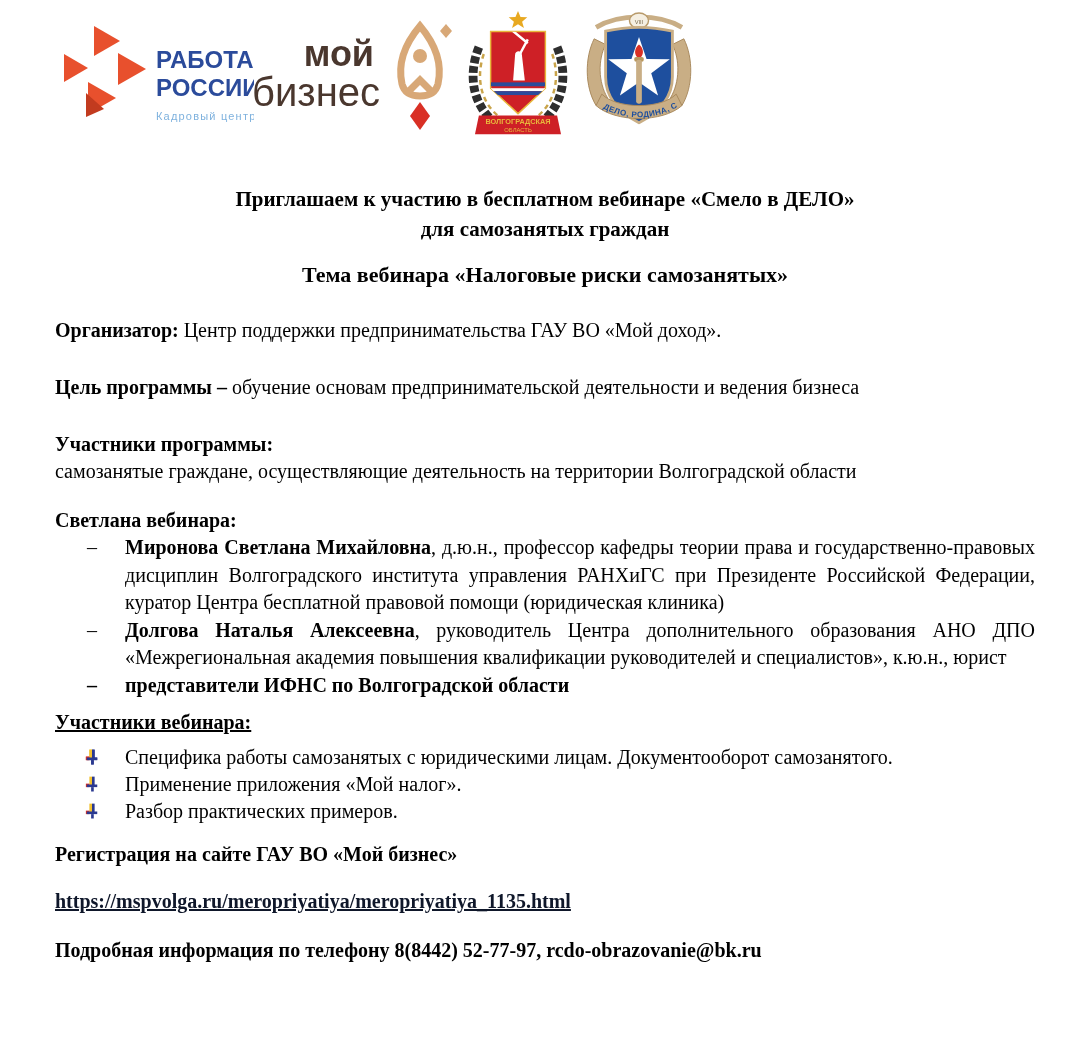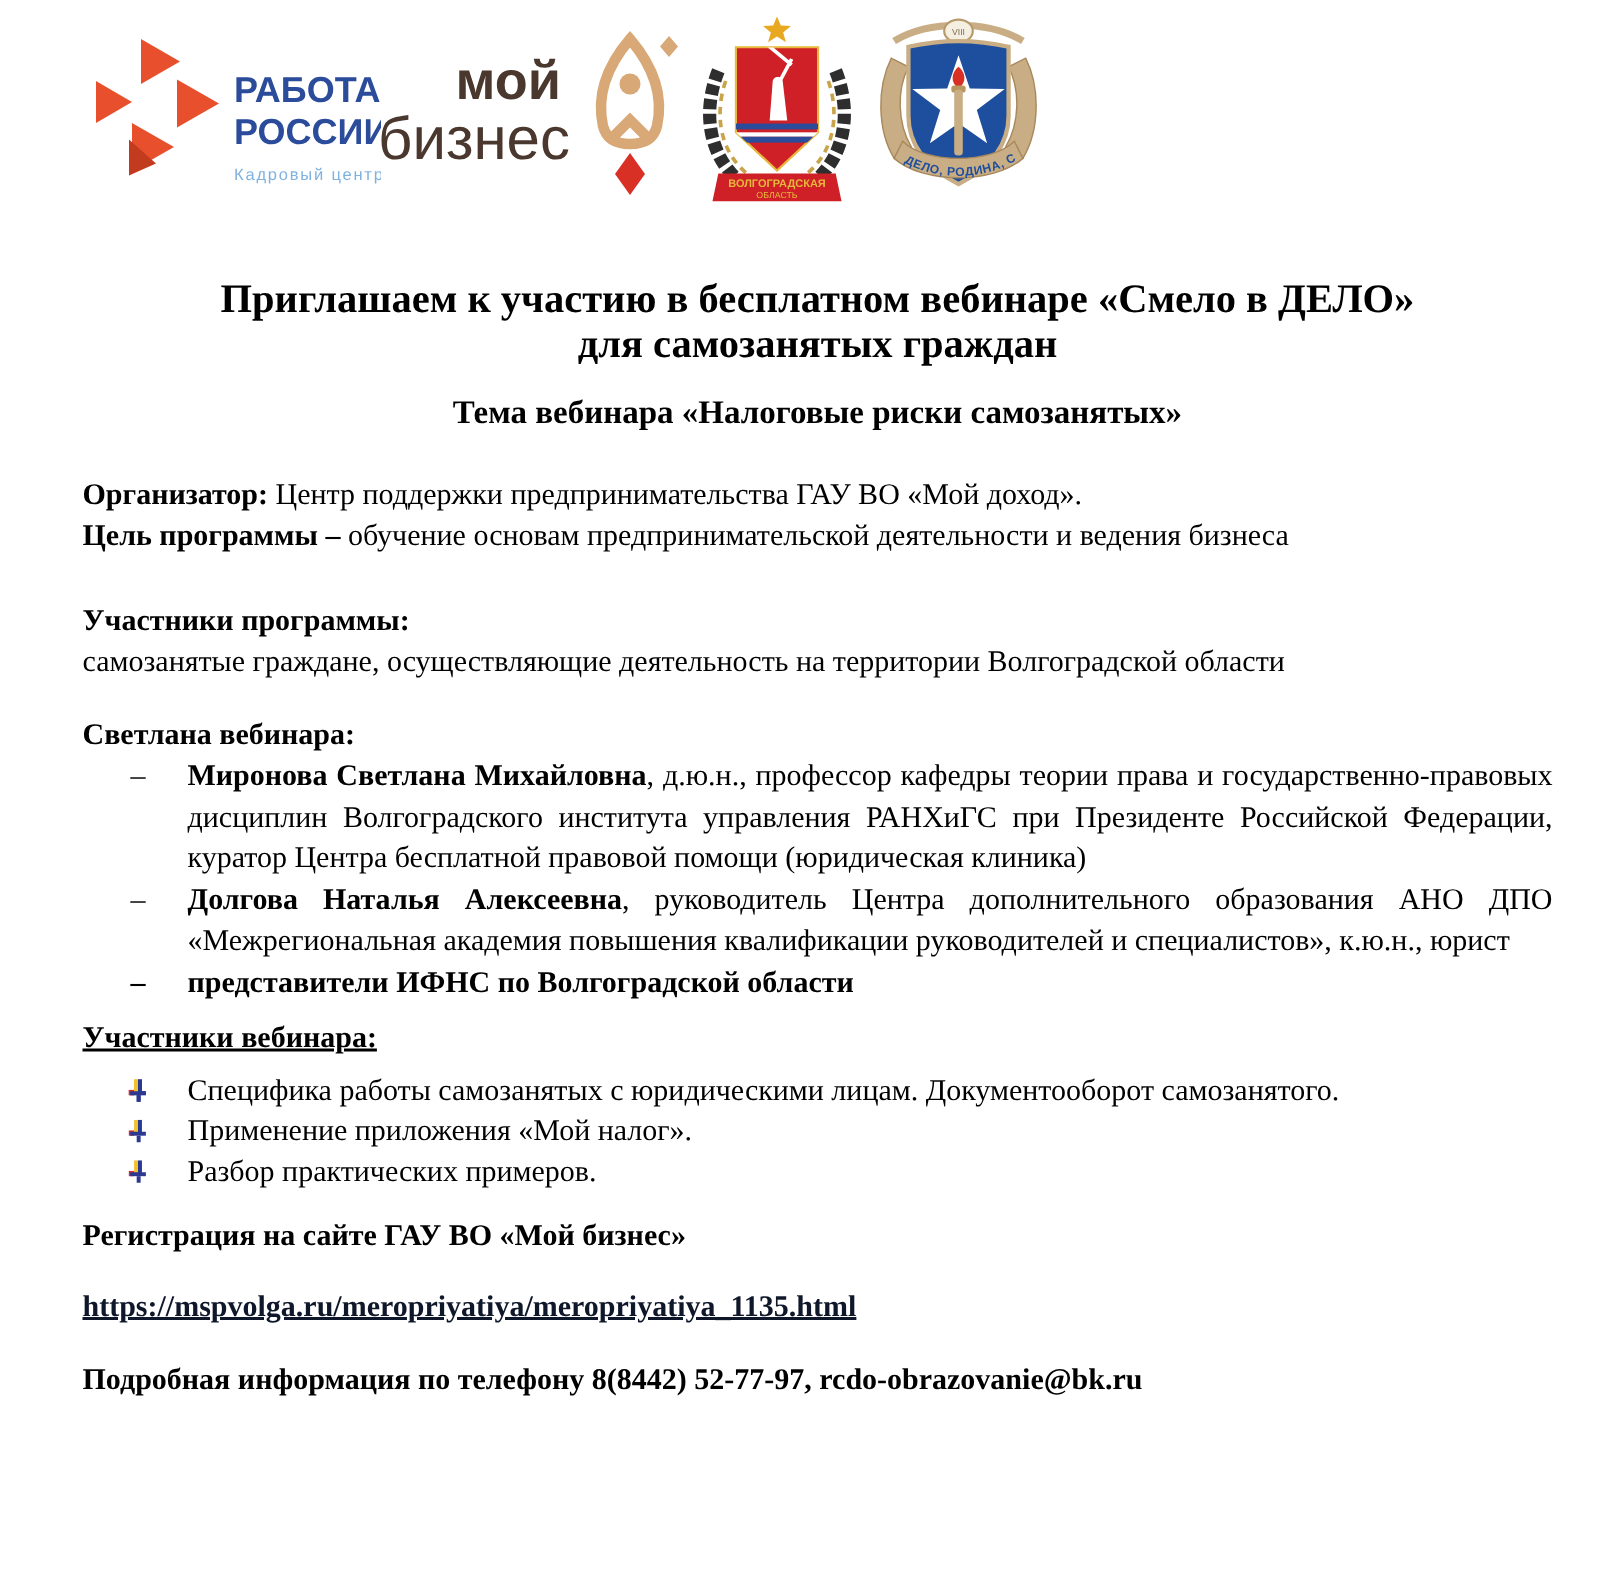--- a/index.html
+++ b/index.html
@@ -9,27 +9,27 @@
   }
   .page{width:1080px;height:1052px;position:relative;}
   
   .logos{
     display:flex;align-items:center;
     margin:16px 60px 0 58px;height:120px;
   }
   .logo{display:flex;align-items:center;}
   svg text{font-family:"Liberation Sans", sans-serif;}
   
-  .title{margin:48px 45px 0 55px;text-align:center;font-weight:bold;font-size:27px;line-height:30px;}
+  .title{margin:48px 45px 0 55px;text-align:center;font-weight:bold;font-size:21px;line-height:30px;}
   .subtitle{margin:17px 45px 0 55px;text-align:center;font-weight:bold;font-size:22px;line-height:28px;}
   
   .content{padding:0 45px 0 55px;font-size:20px;line-height:27px;}
   p{margin:0;}
   .p-org{margin-top:28px;}
-  .p-goal{}
+  .p-goal{margin-top:30px;}
   .p-part-label{margin-top:30px;font-weight:bold;}
   .p-speakers-label{margin-top:22px;font-weight:bold;}
   b{font-weight:bold;}
   ul{list-style:none;margin:0;padding:0;}
   .speakers li{position:relative;padding-left:70px;text-align:justify;line-height:27.5px;}
   .speakers .dash{position:absolute;left:32px;}
   .speakers .all-bold{font-weight:bold;}
   .content-label{margin-top:10px;font-weight:bold;text-decoration:underline;}
   .bullets{margin-top:8px;}
   .bullets li{position:relative;padding-left:70px;line-height:27px;}

